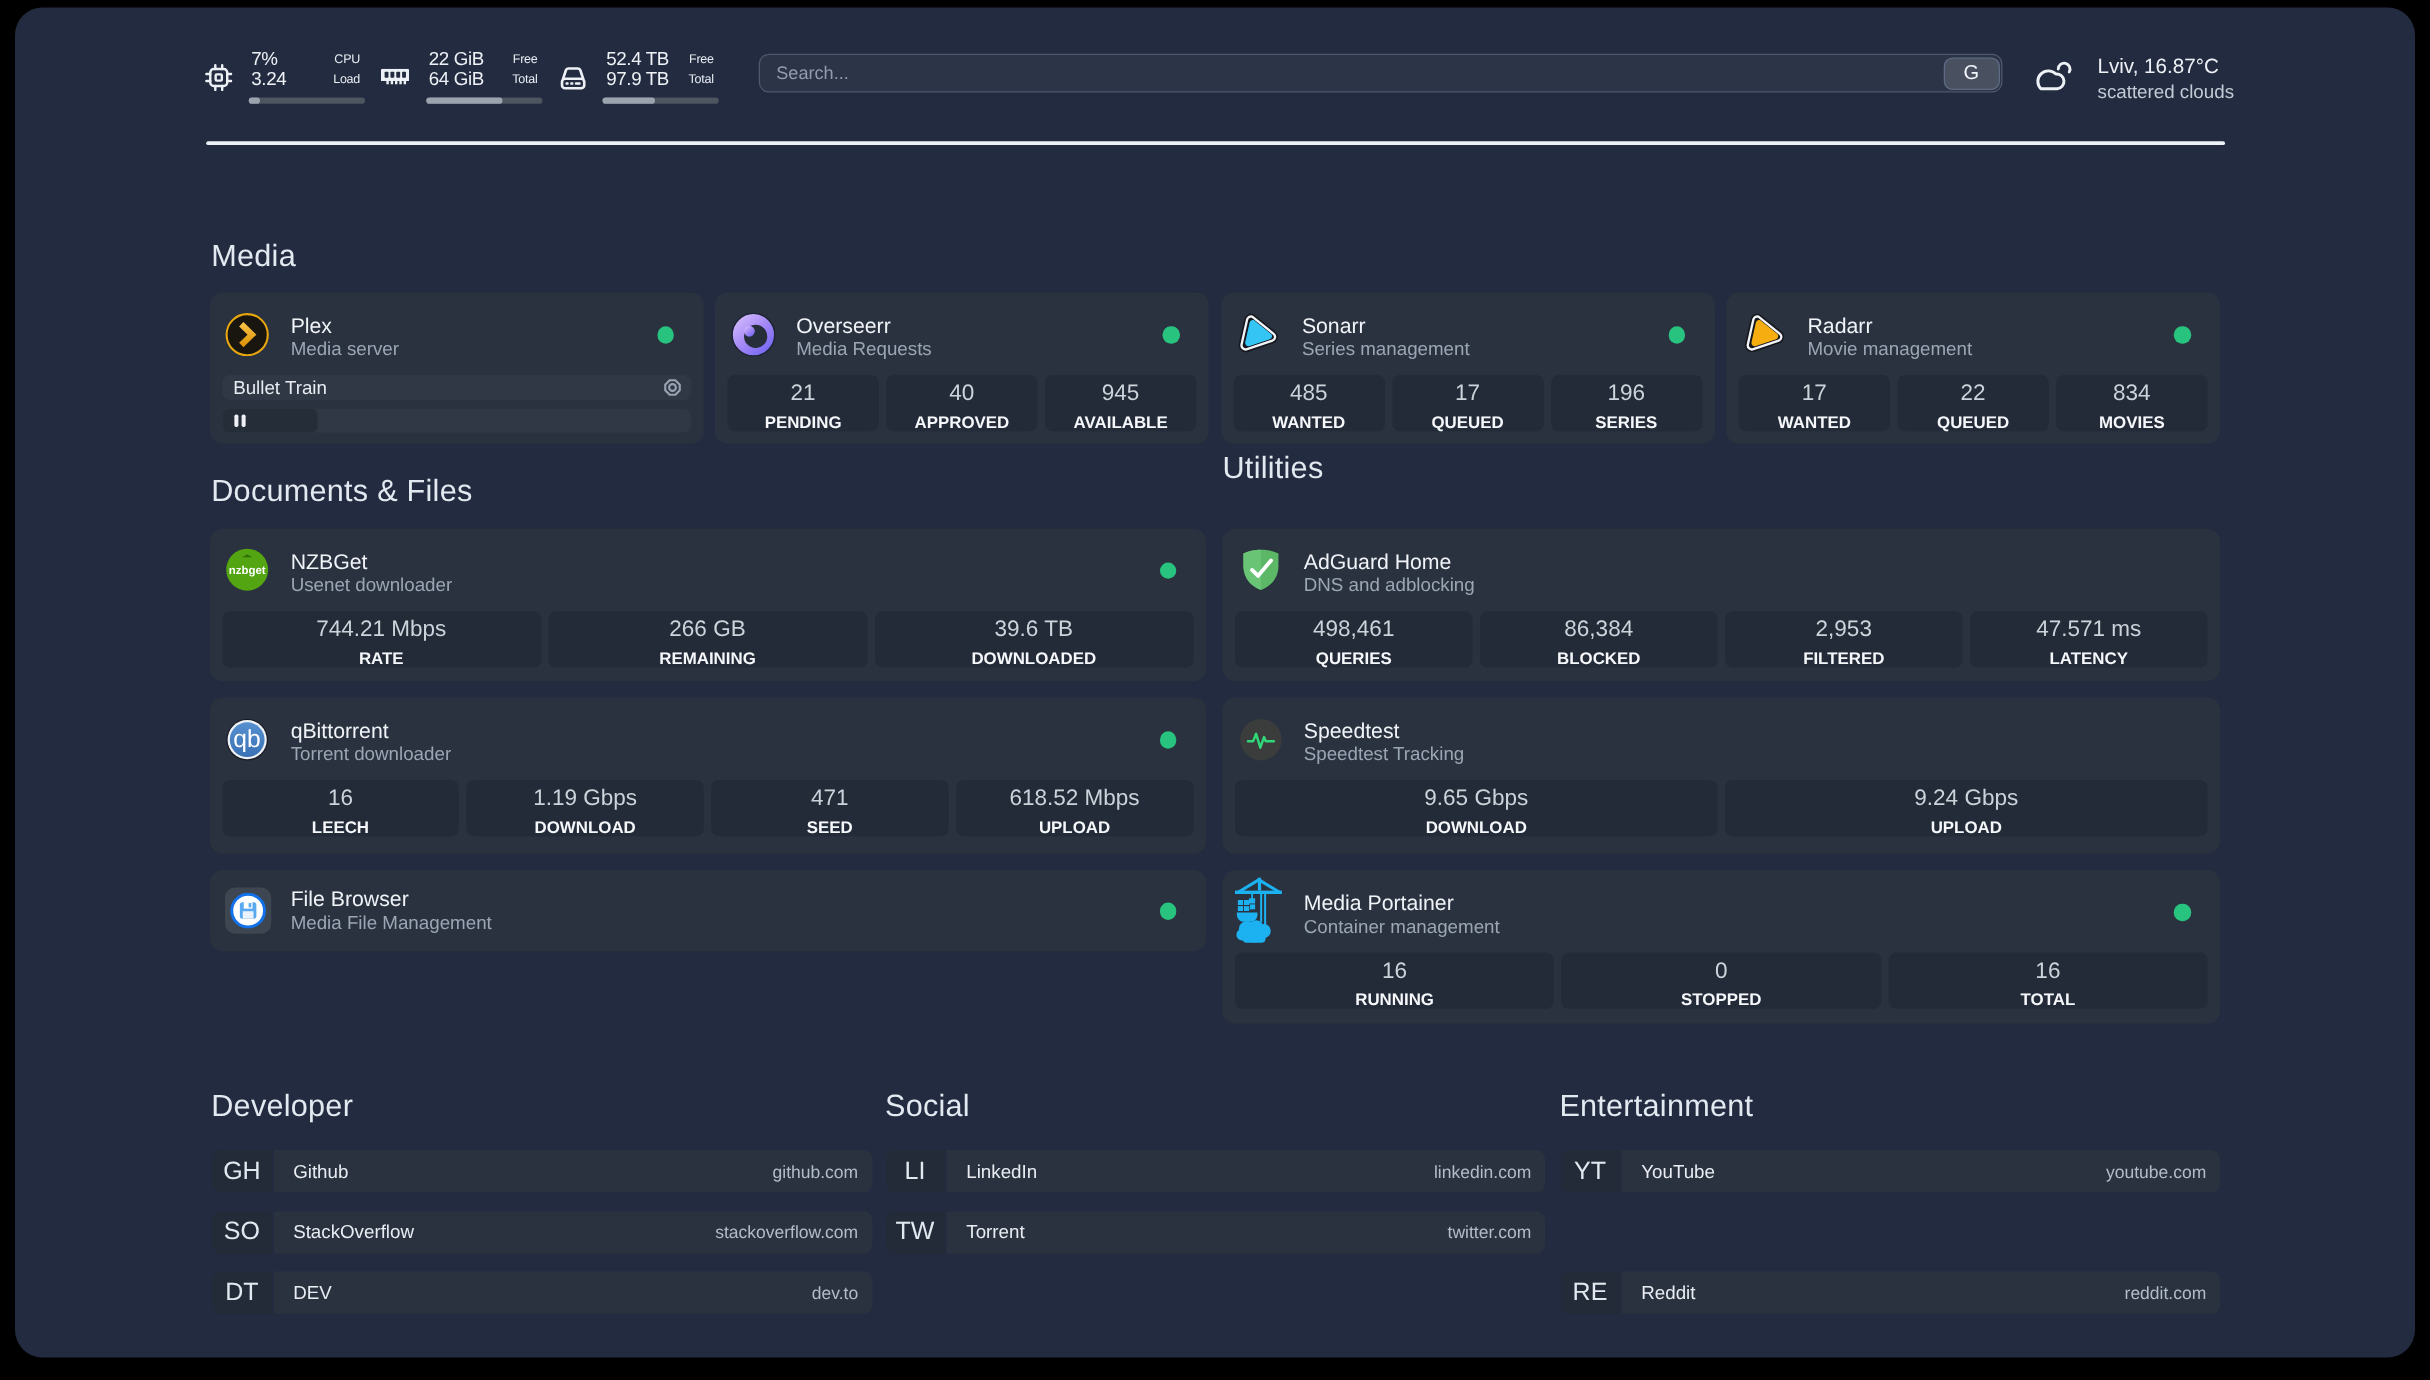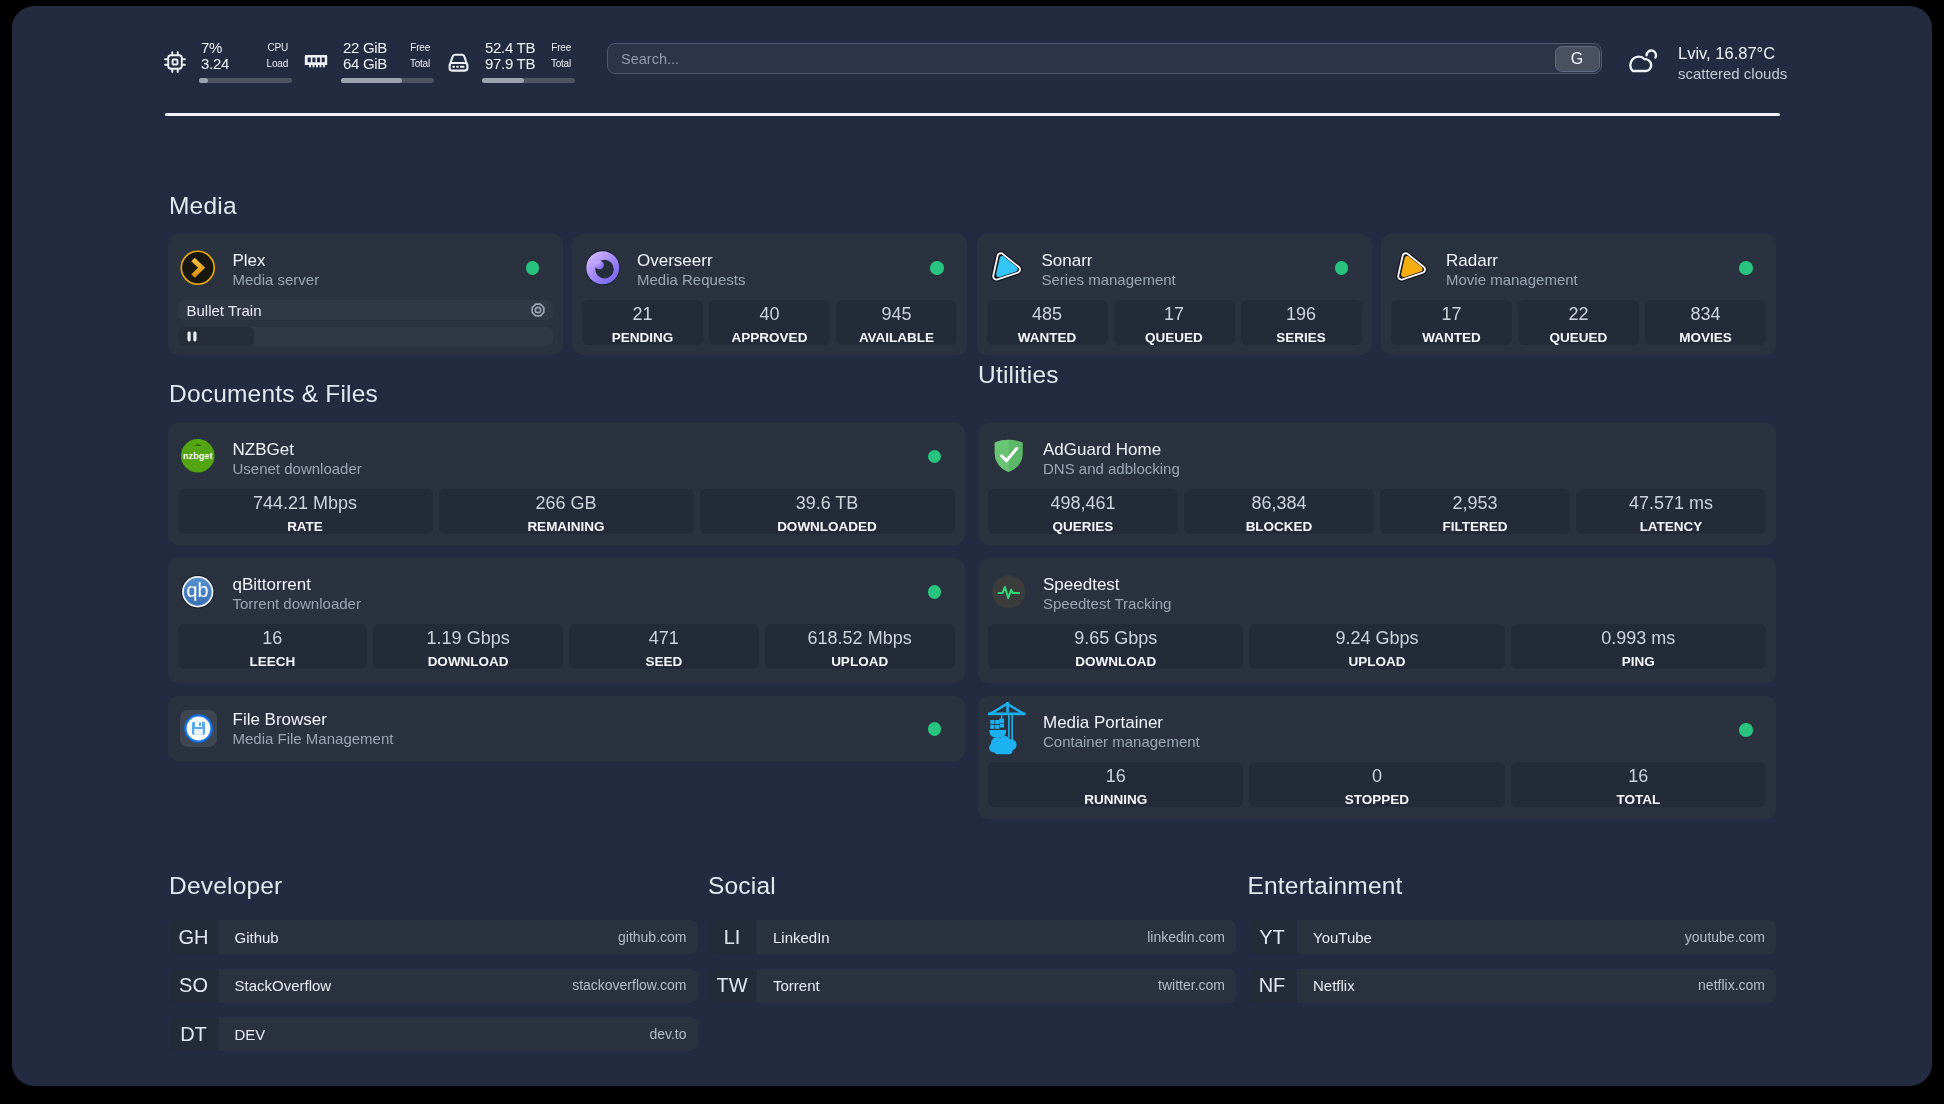--- a/index.html
+++ b/index.html
@@ -337,24 +337,20 @@
     <div class="t1">Speedtest</div>
       <div class="t2">Speedtest Tracking</div>
     <div class="stats">
       <div class="blk">
           <div class="v">9.65 Gbps</div>
           <div class="l">DOWNLOAD</div>
         </div>
       <div class="blk">
           <div class="v">9.24 Gbps</div>
           <div class="l">UPLOAD</div>
-        </div>
-      <div class="blk">
-          <div class="v">0.993 ms</div>
-          <div class="l">PING</div>
         </div>
     </div>
   </div>
 
   <div class="card" style="left:155.5px;top:690px;width:797px;height:65px">
     <div class="abs" style="left:12.5px;top:14px;width:37px;height:37px;background:#3e4652;border-radius:8px"></div>
     <svg class="abs" style="left:16.5px;top:18px" width="29" height="29" viewBox="0 0 29 29">
         <circle cx="14.5" cy="14.5" r="13.1" fill="#ffffff" stroke="#1271e8" stroke-width="2.4"></circle>
         <g>
           <rect x="7.9" y="7.7" width="13.2" height="13.2" rx="2" fill="#5aa9f0"></rect>
@@ -449,21 +445,21 @@
       </div>
     </div>
 
   <div class="bmrow" style="left:1236.5px;top:914px;width:527.5px">
       <div class="bmabbr">YT</div>
       <div class="bmpill">
         <span class="n">YouTube</span>
         <span class="d">youtube.com</span>
       </div>
     </div>
-  <div class="bmrow" style="left:1236.5px;top:962.5px;width:527.5px">
-      <div class="bmabbr">NF</div>
-      <div class="bmpill">
-        <span class="n">Netflix</span>
-        <span class="d">netflix.com</span>
+  <div class="bmrow" style="left:1236.5px;top:1011px;width:527.5px">
+      <div class="bmabbr">RE</div>
+      <div class="bmpill">
+        <span class="n">Reddit</span>
+        <span class="d">reddit.com</span>
       </div>
     </div>
 
 </div>
 
 </body></html>

